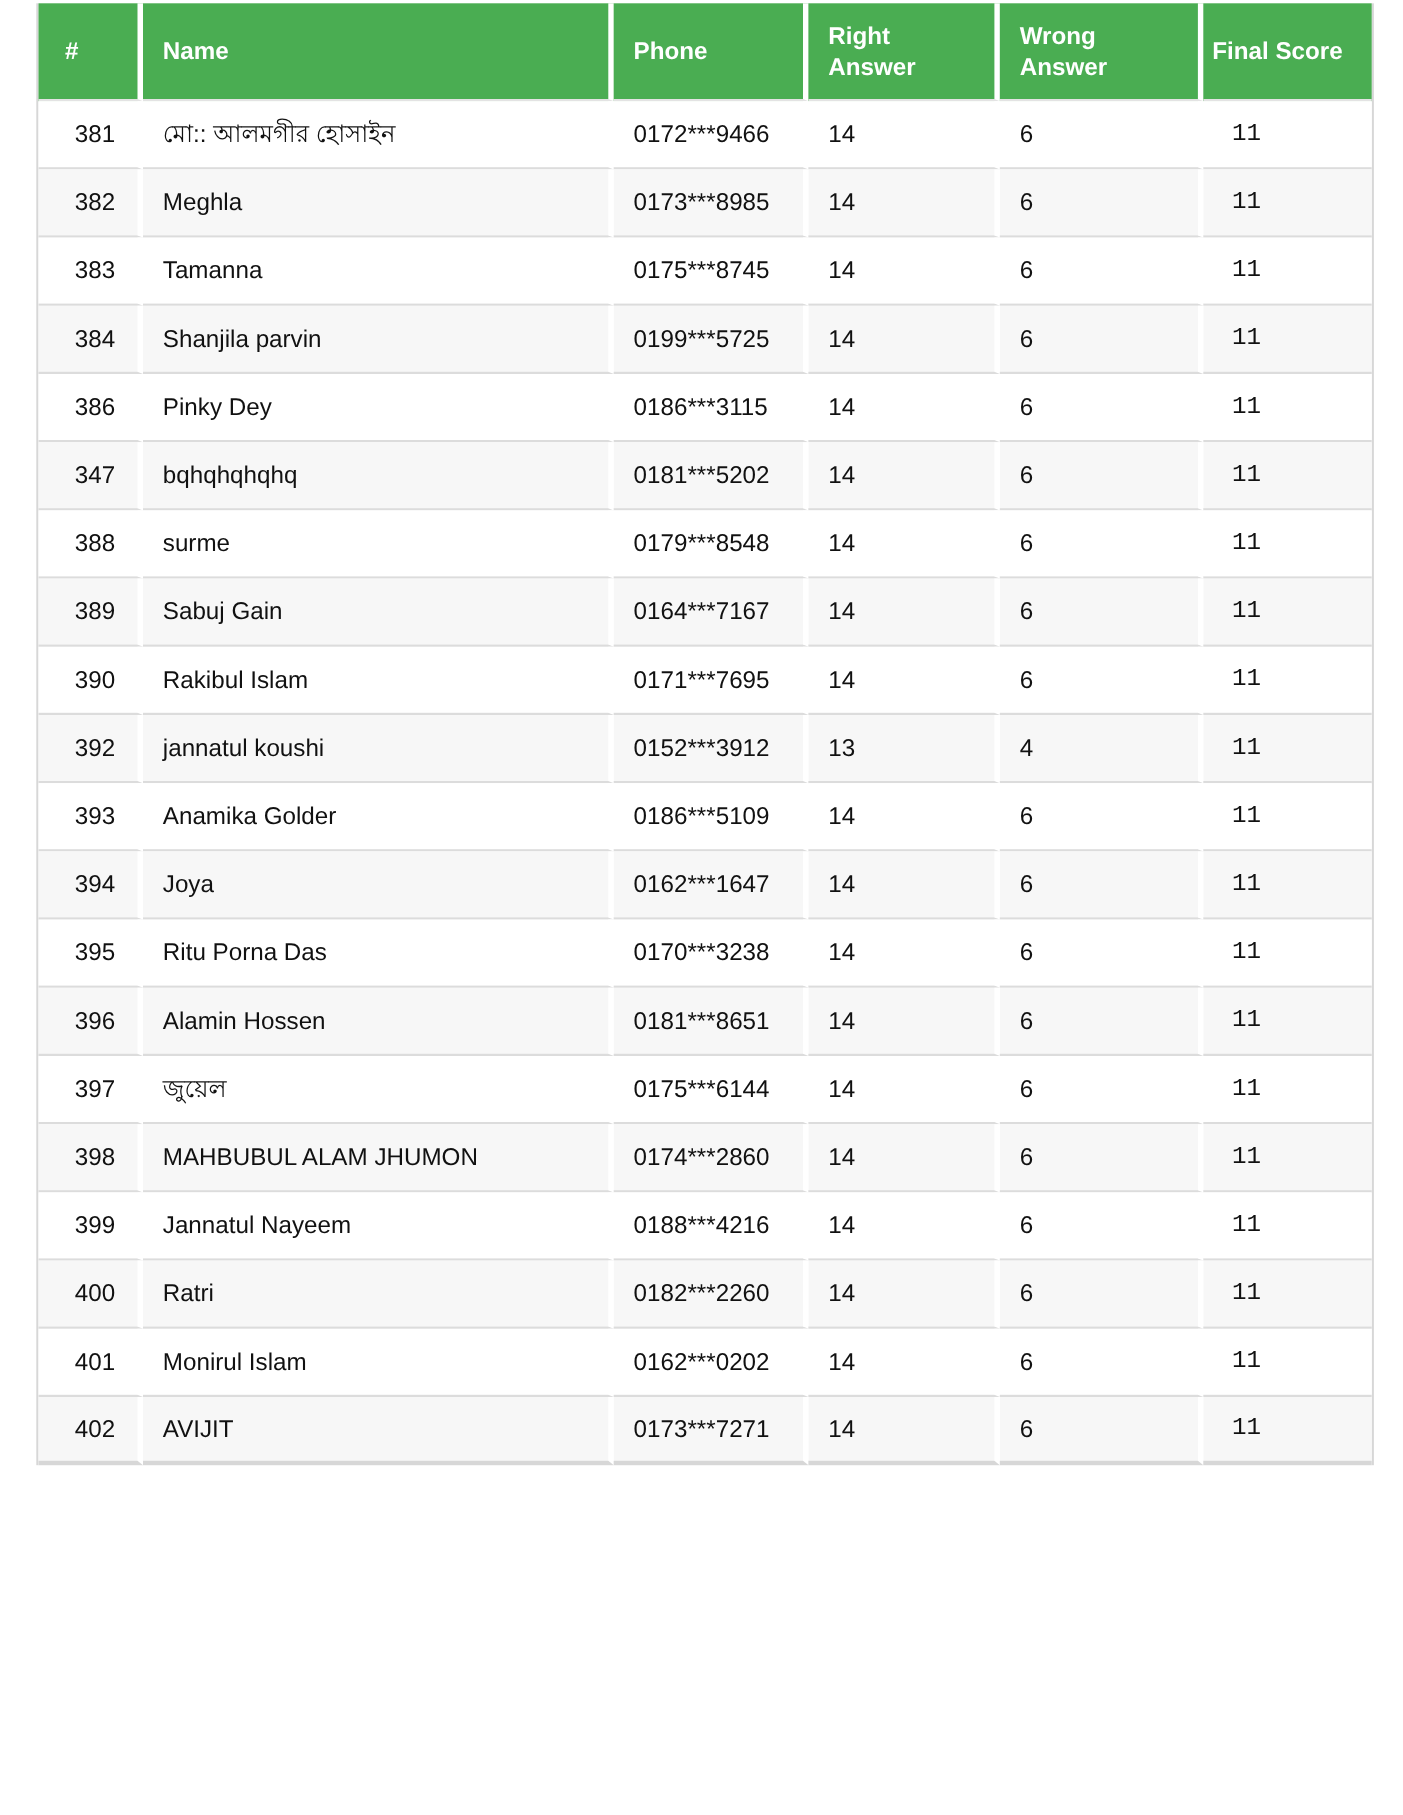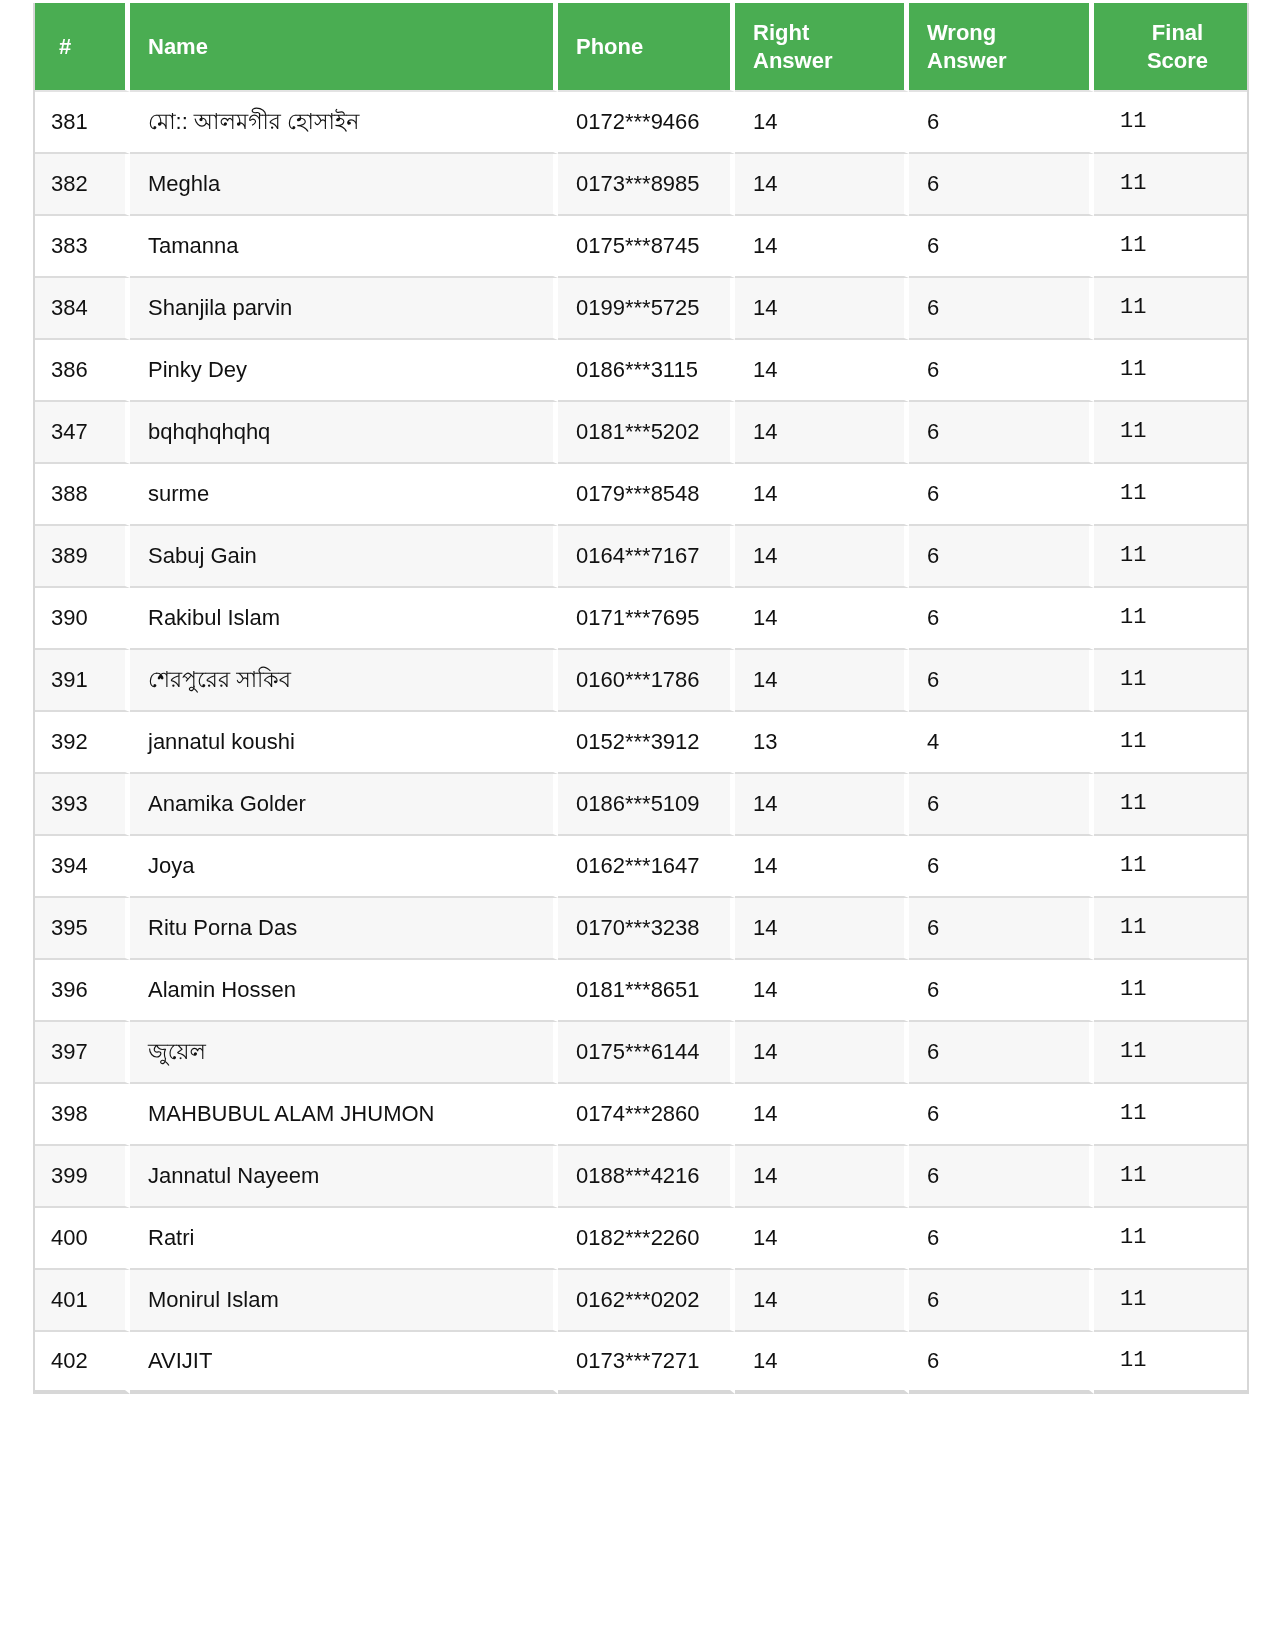--- a/index.html
+++ b/index.html
@@ -63,23 +63,23 @@
     vertical-align:middle;
     height:62px;
     padding:0 18px;
     border-right:5px solid #ffffff;
     border-bottom:2px solid var(--grid-line);
     box-sizing:border-box;
     overflow:hidden;
     white-space:nowrap;
   }
   td:last-child{border-right:none;font-family:Liberation Mono, monospace;}
-  td.c-num{padding-left:16px;}
+  td.c-num{padding-left:33px;}
   td.c-final{padding-left:26px;}
-  th.c-final{padding-left:32px;text-align:center;}
+  th.c-final{padding-left:8px;}
 
   tbody tr{background:var(--row-bg);}
   tbody tr:nth-child(even){background:var(--row-alt-bg);}
   tbody tr:last-child td{border-bottom:4px solid var(--outer-line);}
 </style>
 </head>
 <body>
 
 <div class="page">
   <table class="results">
@@ -177,28 +177,20 @@
 
   <tr>
     <td class="c-num">390</td>
     <td class="c-name">Rakibul Islam</td>
     <td class="c-phone">0171***7695</td>
     <td class="c-right">14</td>
     <td class="c-wrong">6</td>
     <td class="c-final">11</td>
   </tr>
 
-  <tr>
-    <td class="c-num">391</td>
-    <td class="c-name">শেরপুরের সাকিব</td>
-    <td class="c-phone">0160***1786</td>
-    <td class="c-right">14</td>
-    <td class="c-wrong">6</td>
-    <td class="c-final">11</td>
-  </tr>
 
   <tr>
     <td class="c-num">392</td>
     <td class="c-name">jannatul koushi</td>
     <td class="c-phone">0152***3912</td>
     <td class="c-right">13</td>
     <td class="c-wrong">4</td>
     <td class="c-final">11</td>
   </tr>
 

